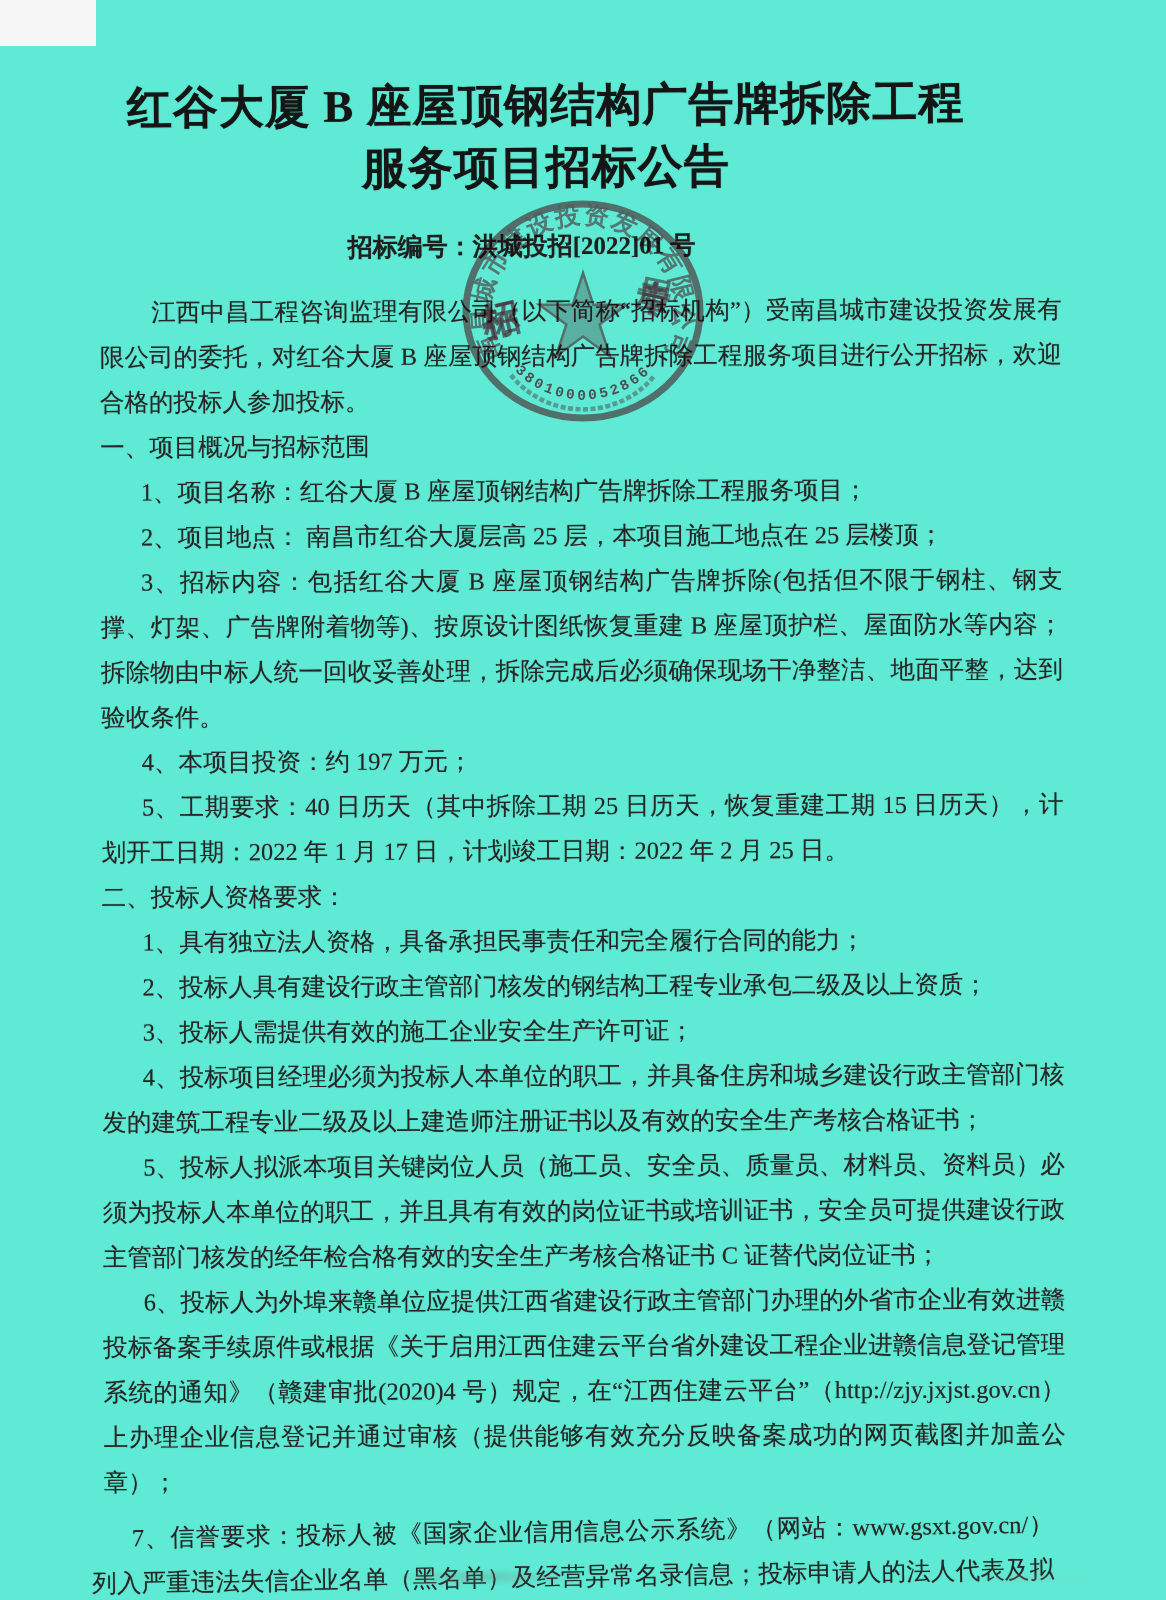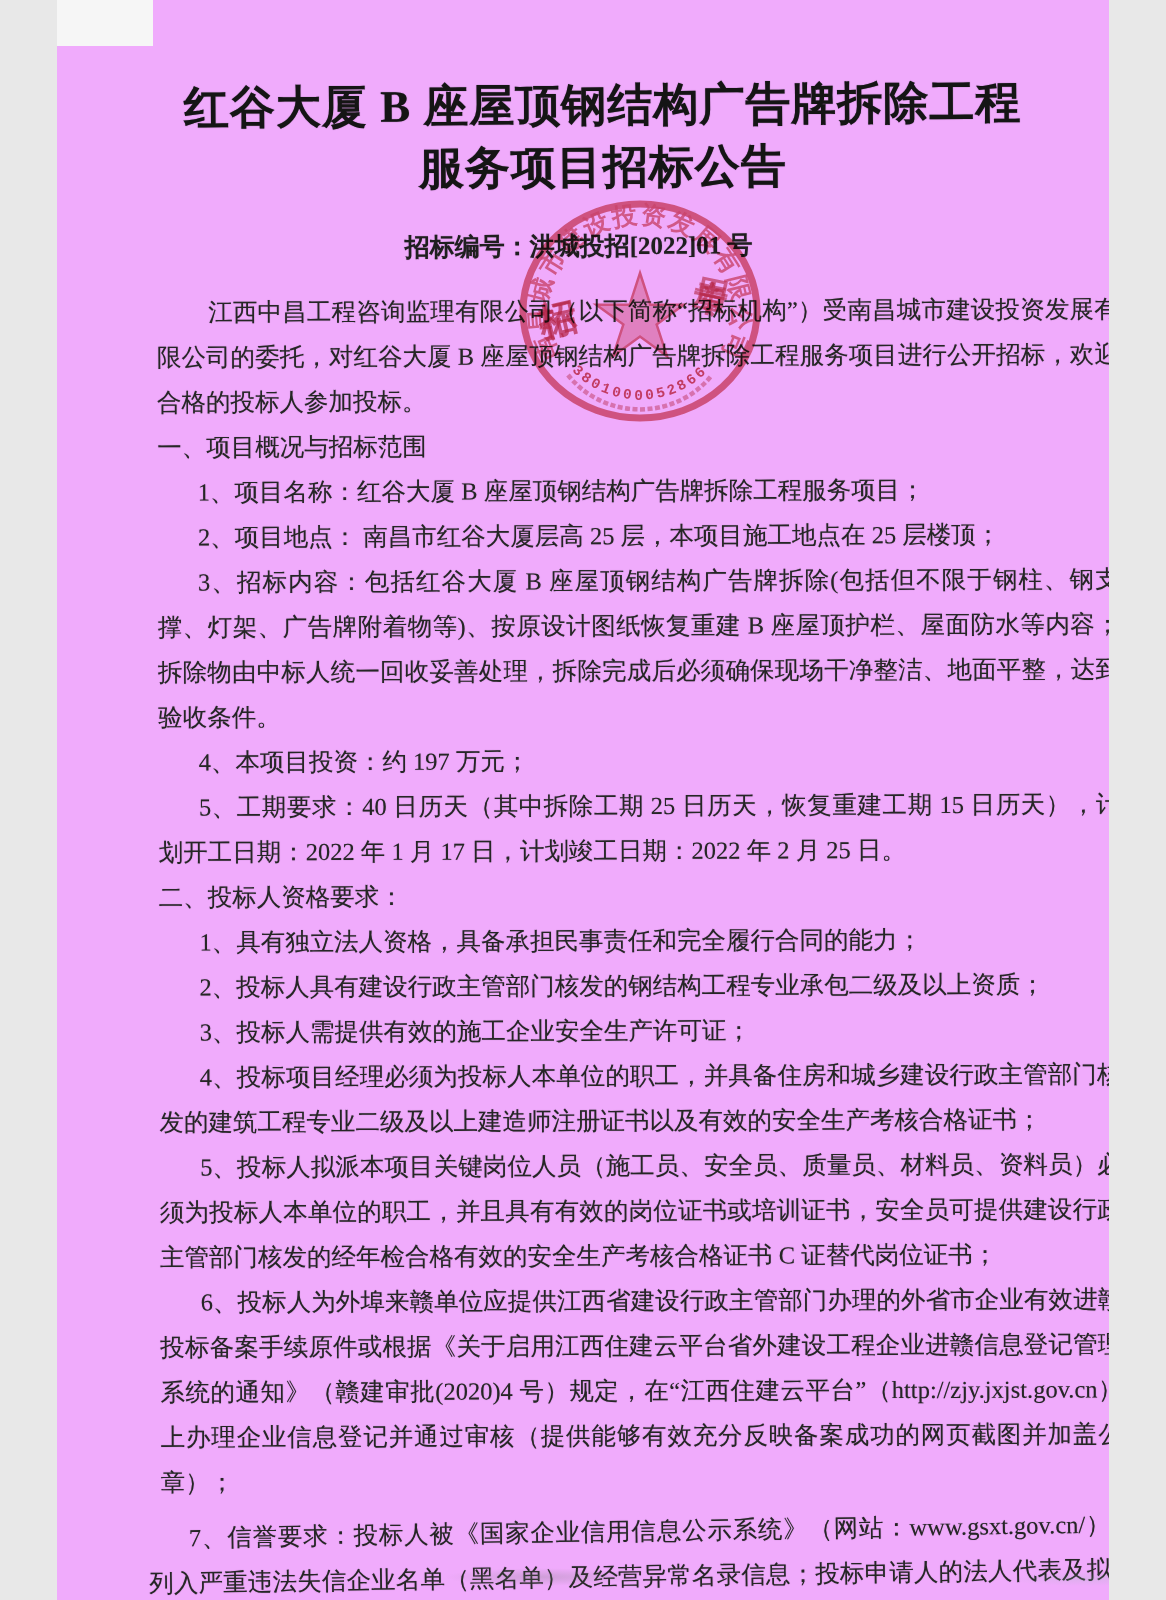--- a/index.html
+++ b/index.html
@@ -1,20 +1,20 @@
 <!DOCTYPE html>
 <html lang="zh"><head>
 <meta charset="utf-8">
 <style>
   html,body{margin:0;padding:0;background:#e8e8e8;}
   .page{
     position:relative;
-    width:1052px;height:1600px;
+    width:1166px;height:1600px;
     margin:0 auto;
-    background:#f0abfc;
+    background:#5eead4;
     overflow:hidden;
     font-family:"Liberation Serif","DejaVu Serif",serif;
     color:#232323;
   }
   .corner-shade{
     position:absolute;left:0;top:0;width:96px;height:46px;
     background:#f6f6f6;
   }
   
   .header{

